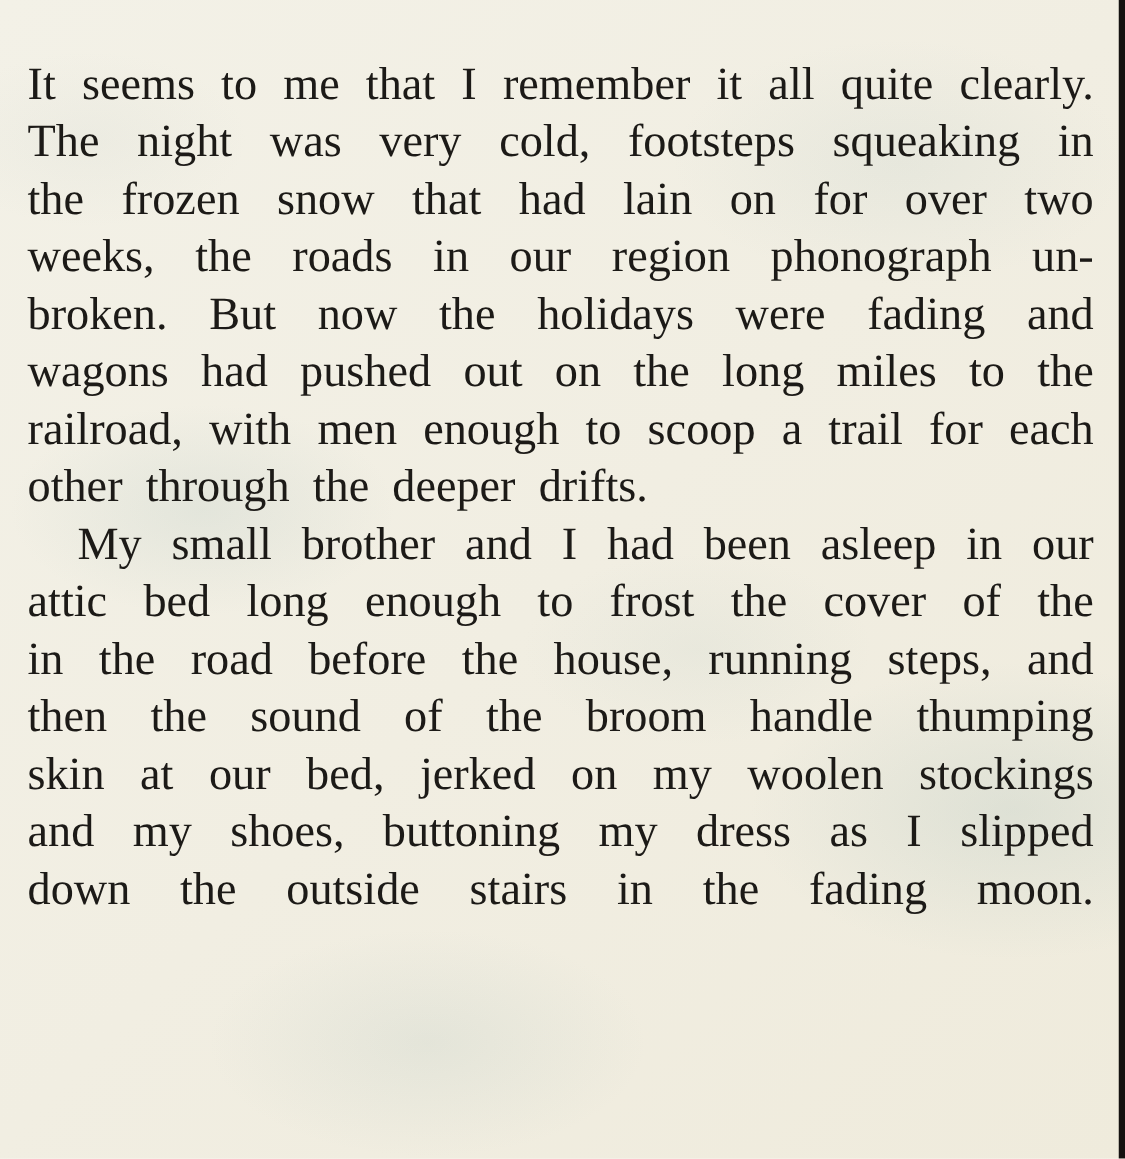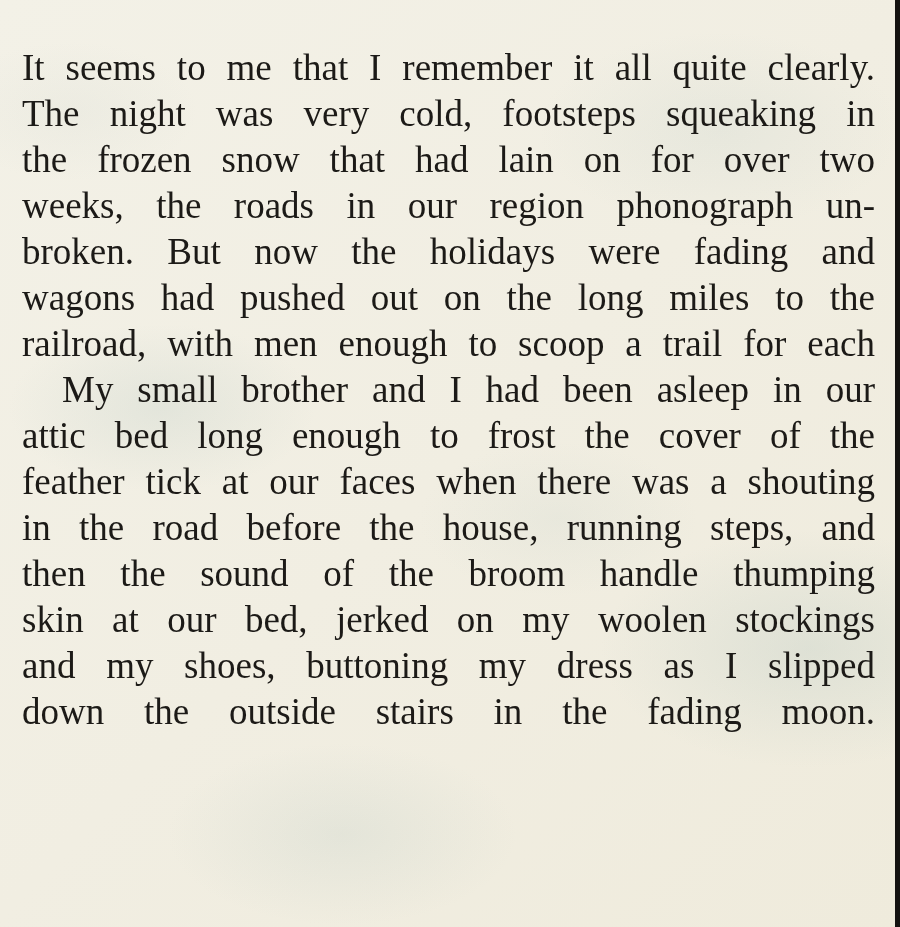--- a/index.html
+++ b/index.html
@@ -63,23 +63,23 @@
 
 <div class="page">
   <div class="text-block">
     <div class="line">It seems to me that I remember it all quite clearly.</div>
     <div class="line">The night was very cold, footsteps squeaking in</div>
     <div class="line">the frozen snow that had lain on for over two</div>
     <div class="line">weeks, the roads in our region phonograph un-</div>
     <div class="line">broken. But now the holidays were fading and</div>
     <div class="line">wagons had pushed out on the long miles to the</div>
     <div class="line">railroad, with men enough to scoop a trail for each</div>
+    <div class="line pend">other through the deeper drifts.</div>
     <div class="line indent">My small brother and I had been asleep in our</div>
     <div class="line">attic bed long enough to frost the cover of the</div>
-    <div class="line">feather tick at our faces when there was a shouting</div>
     <div class="line">in the road before the house, running steps, and</div>
     <div class="line">then the sound of the broom handle thumping</div>
     <div class="line">skin at our bed, jerked on my woolen stockings</div>
     <div class="line">and my shoes, buttoning my dress as I slipped</div>
     <div class="line">down the outside stairs in the fading moon.</div>
   </div>
   <div class="scan-edge"></div>
 </div>
 
 </body></html>

